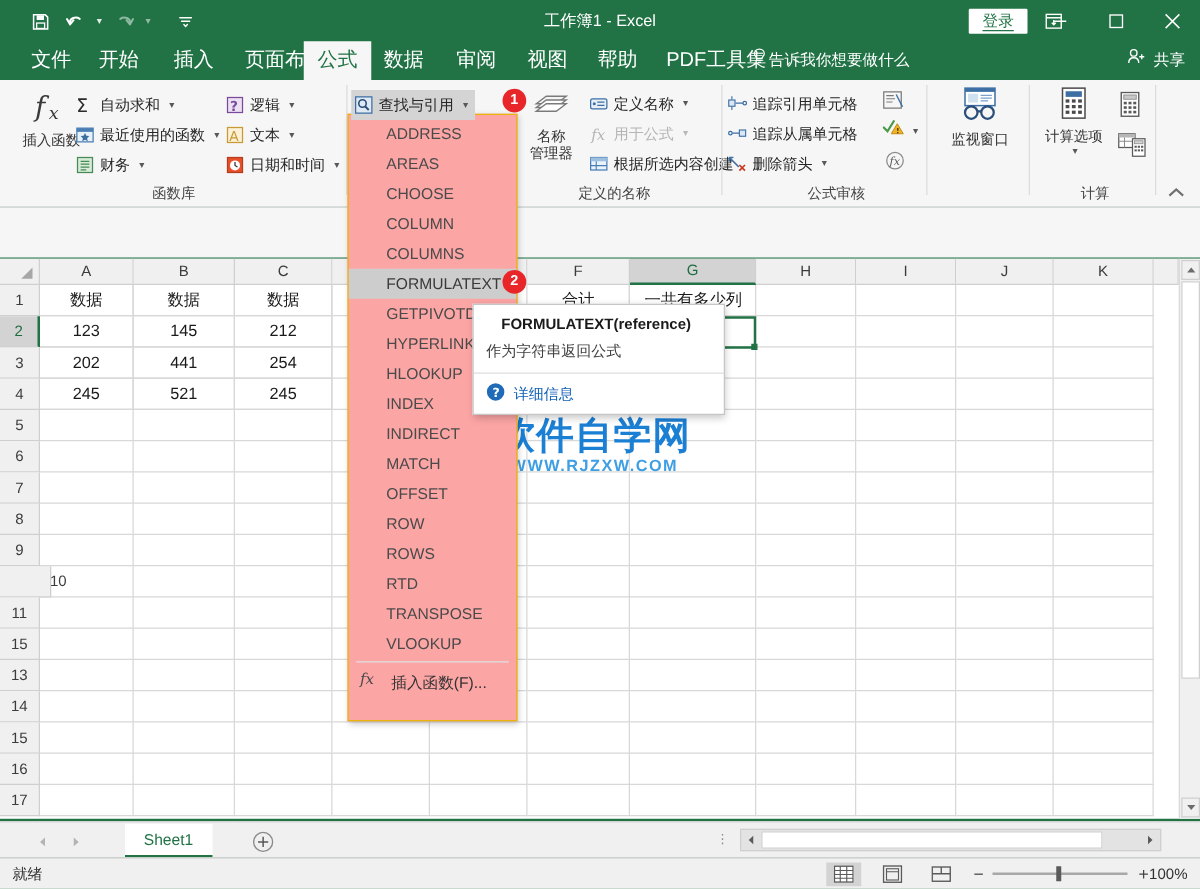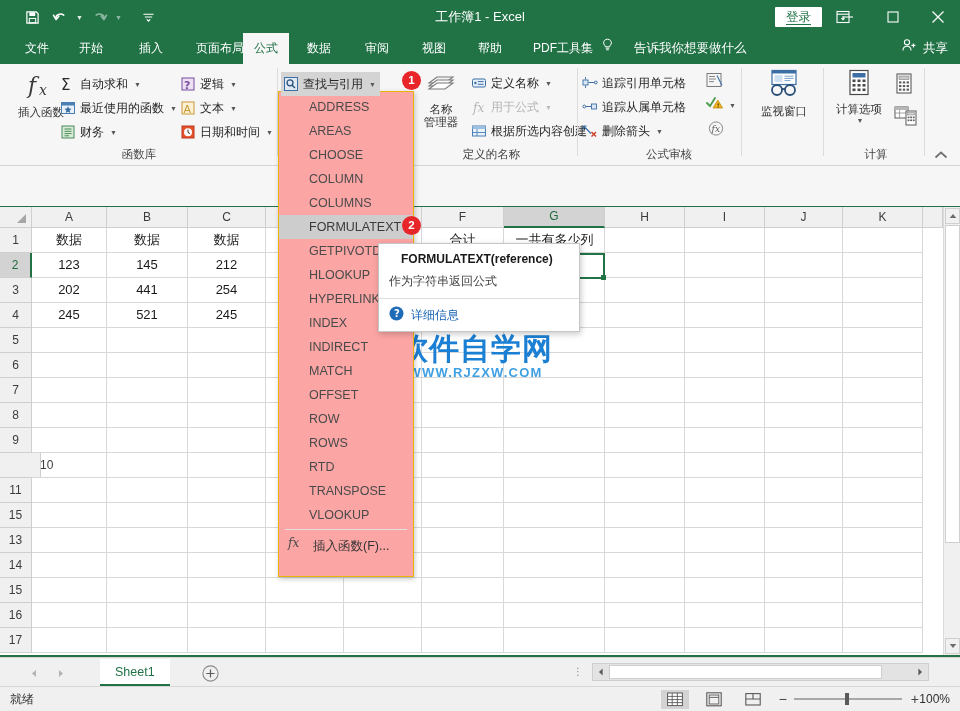--- a/index.html
+++ b/index.html
@@ -19,23 +19,23 @@
   .qat-caret{width:11px;height:22px;display:flex;align-items:center;justify-content:center;color:#dfeee6;font-size:7px;}
   .title-text{position:absolute;left:0;top:0;width:960px;height:33px;line-height:33px;text-align:center;color:#fff;font-size:13px;}
   .signin{position:absolute;right:138px;top:7px;height:20px;padding:0 11px;background:#fff;color:#217346;font-size:12.5px;line-height:20px;border-radius:1px;cursor:pointer;}
   .signin span{border-bottom:1px solid #217346;}
   .ribbon-display{position:absolute;right:104px;top:7px;width:26px;height:20px;display:flex;align-items:center;justify-content:center;color:#fff;cursor:pointer;}
   .wbtn{position:absolute;top:0;width:45px;height:33px;display:flex;align-items:center;justify-content:center;color:#fff;cursor:pointer;}
   .wbtn.min{right:90px;} .wbtn.max{right:45px;} .wbtn.close{right:0px;}
 
   
   .tabstrip{position:absolute;left:0;top:33px;width:960px;height:31px;background:#217346;}
-  .tab{position:absolute;top:0;height:31px;line-height:31px;color:#fff;font-size:12px;padding:0 11px;cursor:pointer;white-space:nowrap;}
+  .tab{position:absolute;top:0;height:31px;line-height:31px;color:#fff;font-size:16px;padding:0 11px;cursor:pointer;white-space:nowrap;}
   .tab.active{background:#f6f6f6;color:#217346;}
-  .tellme{position:absolute;top:0;height:31px;line-height:31px;color:#fff;font-size:12.5px;display:flex;align-items:center;gap:19px;cursor:pointer;}
+  .tellme{position:absolute;top:0;height:31px;line-height:31px;color:#fff;font-size:12.5px;display:flex;align-items:center;gap:0;cursor:pointer;}
   .share{position:absolute;right:12px;top:0;height:31px;line-height:31px;color:#fff;font-size:12.5px;display:flex;align-items:center;gap:5px;cursor:pointer;}
 
   
   .ribbon{position:absolute;left:0;top:64px;width:960px;height:101px;background:#f6f6f6;border-bottom:1px solid #d4d4d4;}
   .rgroup{position:absolute;top:0;height:100px;}
   .rgroup .glabel{position:absolute;bottom:2px;width:100%;text-align:center;font-size:11.5px;color:#444;}
   .gsep{position:absolute;top:4px;width:1px;height:88px;background:#dcdcdc;}
   .bigbtn{display:flex;flex-direction:column;align-items:center;justify-content:flex-start;cursor:pointer;}
   .bigbtn .cap{font-size:11.5px;color:#333;text-align:center;line-height:13px;margin-top:2px;}
   .mi{display:flex;align-items:center;gap:4px;cursor:pointer;font-size:12px;color:#262626;height:24px;white-space:nowrap;}
@@ -779,22 +779,22 @@
   </div>
 
   <div class="menu">
     <div class="mitem">ADDRESS</div>
     <div class="mitem">AREAS</div>
     <div class="mitem">CHOOSE</div>
     <div class="mitem">COLUMN</div>
     <div class="mitem">COLUMNS</div>
     <div class="mitem hl">FORMULATEXT</div>
     <div class="mitem">GETPIVOTDATA</div>
+    <div class="mitem">HYPERLINK</div>
     <div class="mitem">HLOOKUP</div>
-    <div class="mitem">HYPERLINK</div>
     <div class="mitem">INDEX</div>
     <div class="mitem">INDIRECT</div>
     <div class="mitem">MATCH</div>
     <div class="mitem">OFFSET</div>
     <div class="mitem">ROW</div>
     <div class="mitem">ROWS</div>
     <div class="mitem">RTD</div>
     <div class="mitem">TRANSPOSE</div>
     <div class="mitem">VLOOKUP</div>
     <div class="mdiv"></div>

